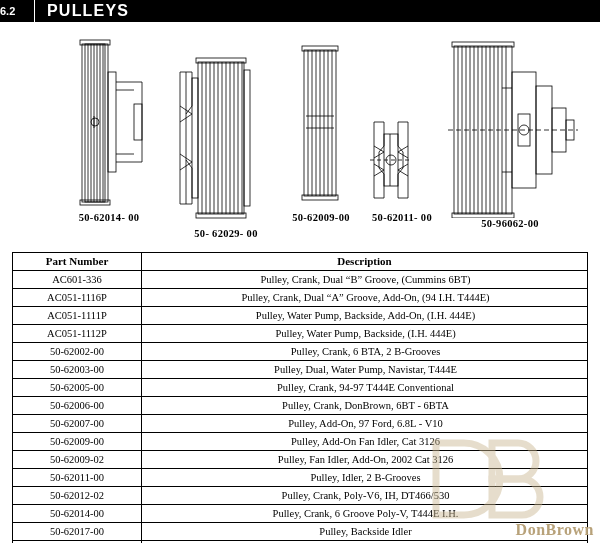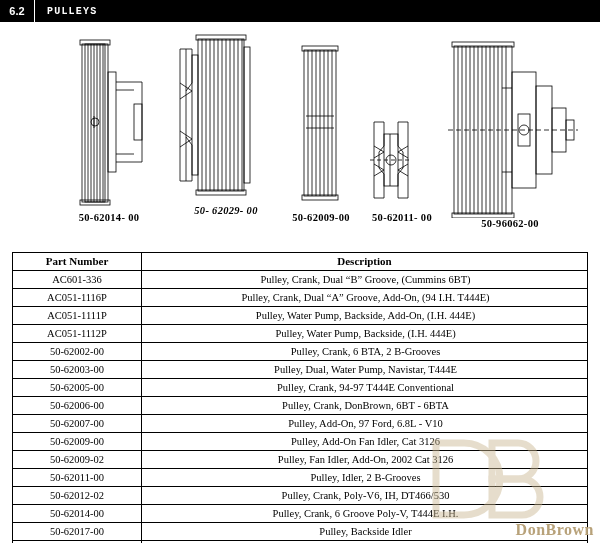--- a/index.html
+++ b/index.html
@@ -24,35 +24,34 @@
     width: 600px;
     height: 22px;
     background: #000000;
     color: #ffffff;
     display: flex;
     align-items: center;
     box-sizing: border-box;
   }
   .header .sec-num {
     width: 34px;
-    text-align: center;
     font-family: "Liberation Sans", sans-serif;
     font-size: 11px;
     font-weight: bold;
     letter-spacing: 0px;
   }
   .header .sec-div {
     width: 1px;
     height: 22px;
     background: #ffffff;
   }
   .header .sec-title {
     padding-left: 12px;
-    font-family: Liberation Mono, monospace;
-    font-size: 10px;
+    font-family: Liberation Sans, sans-serif;
+    font-size: 16px;
     font-weight: bold;
     letter-spacing: 1.2px;
   }
 
   
   .figures {
     position: absolute;
     top: 22px;
     left: 0;
     width: 600px;
@@ -166,21 +165,21 @@
           <rect x="80" y="72" width="8" height="36"></rect>
 
           <line x1="40" y1="84" x2="40" y2="96"></line>
           <circle cx="41" cy="90" r="4"></circle>
         </g>
       </svg>
     </div>
     <div class="fig-caption">50-62014- 00</div>
   </div>
 
-  <div class="fig" style="left:166px; top:3px; width:120px;font-style:italic;">
+  <div class="fig" style="left:166px; top:26px; width:120px;">
     <div class="fig-art" style="width:120px; height:180px;">
       <svg width="120" height="180" viewBox="0 0 120 180">
         <g stroke="#000" fill="none" stroke-width="0.8">
 
           <path d="M14 24 L26 24 L26 58 L20 66 L20 112 L26 120 L26 156 L14 156 Z"></path>
           <path d="M20 24 L20 66"></path>
           <path d="M20 112 L20 156"></path>
 
           <path d="M14 58 L26 66 L14 74"></path>
           <path d="M14 106 L26 114 L14 122"></path>

